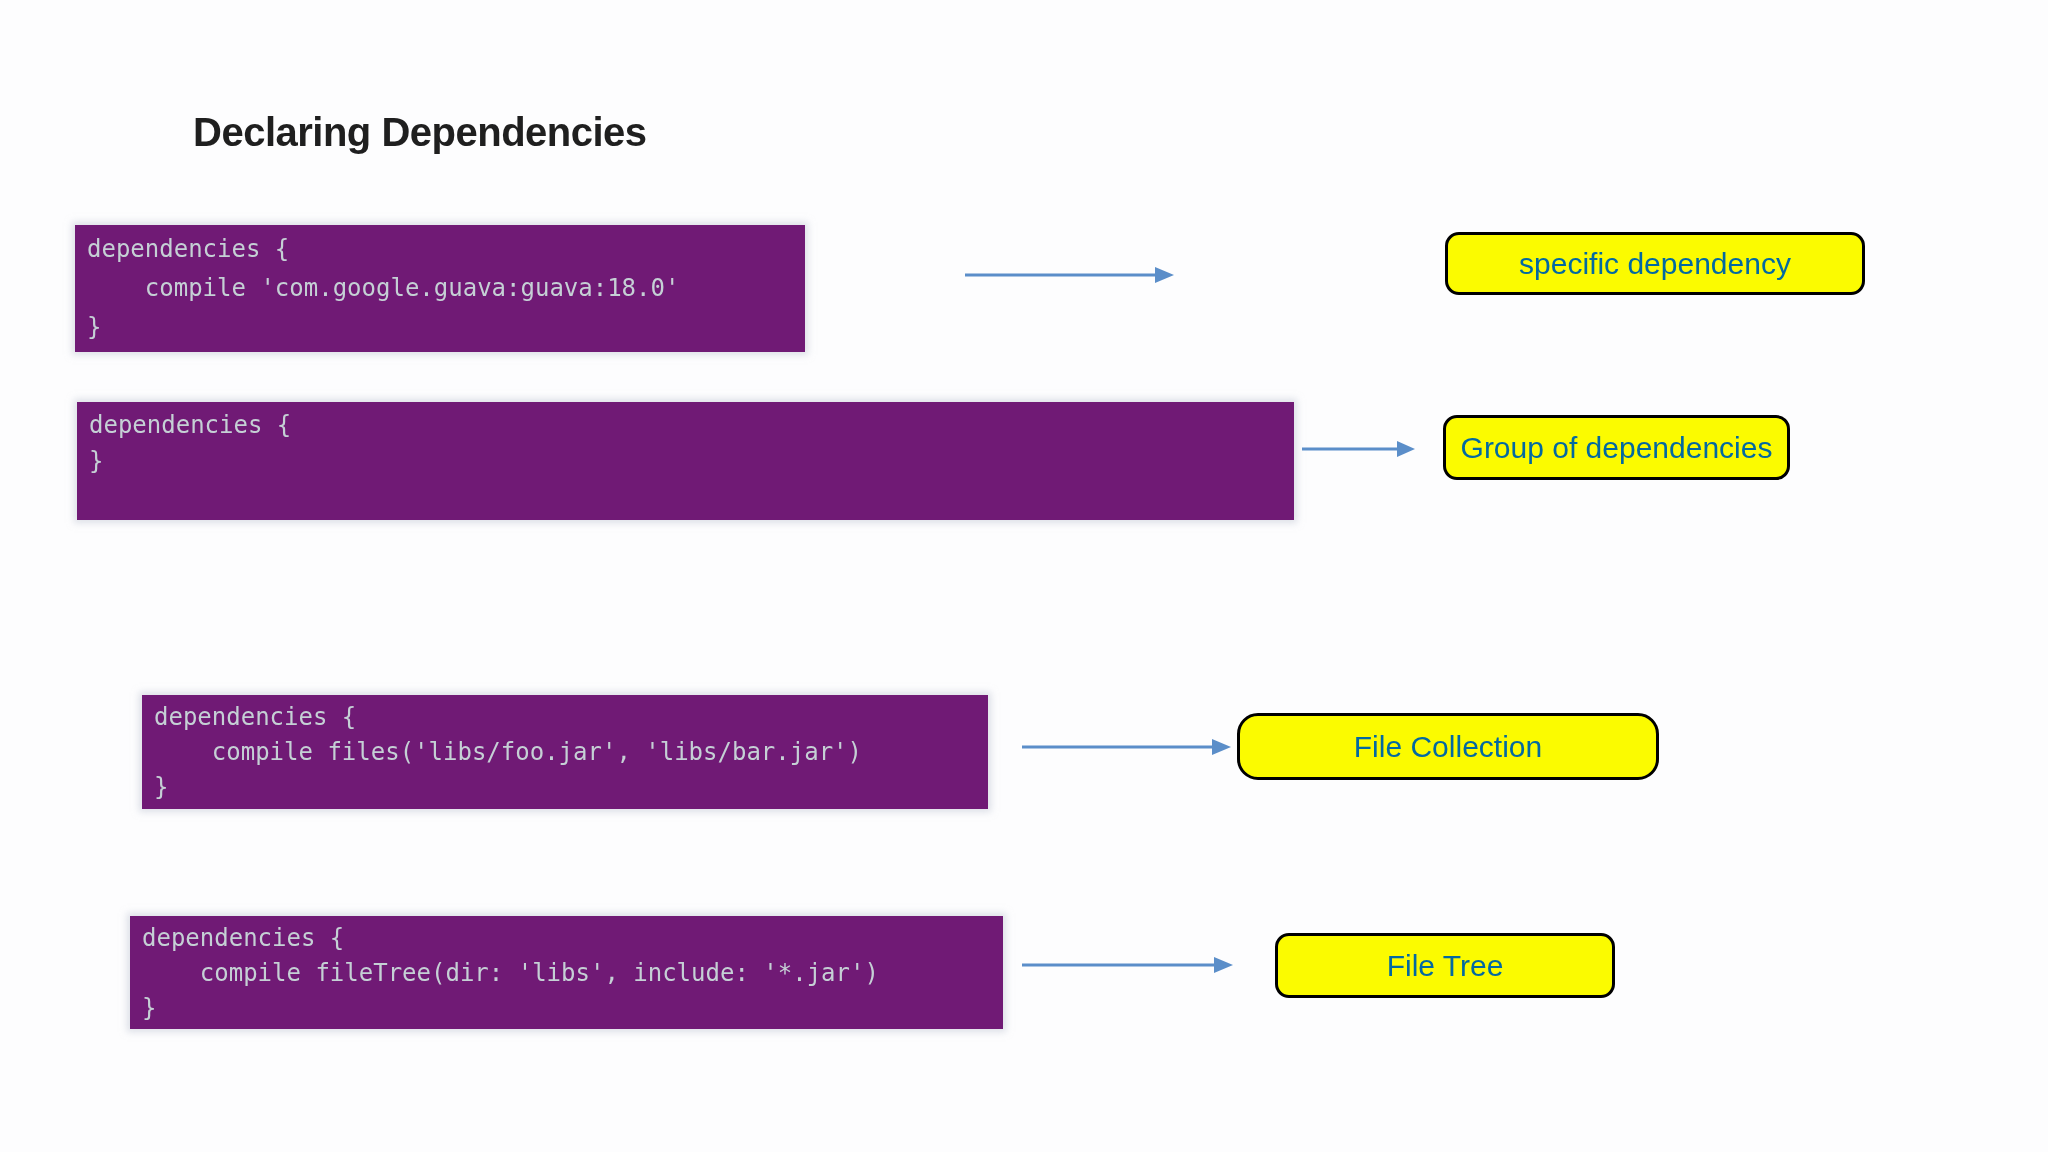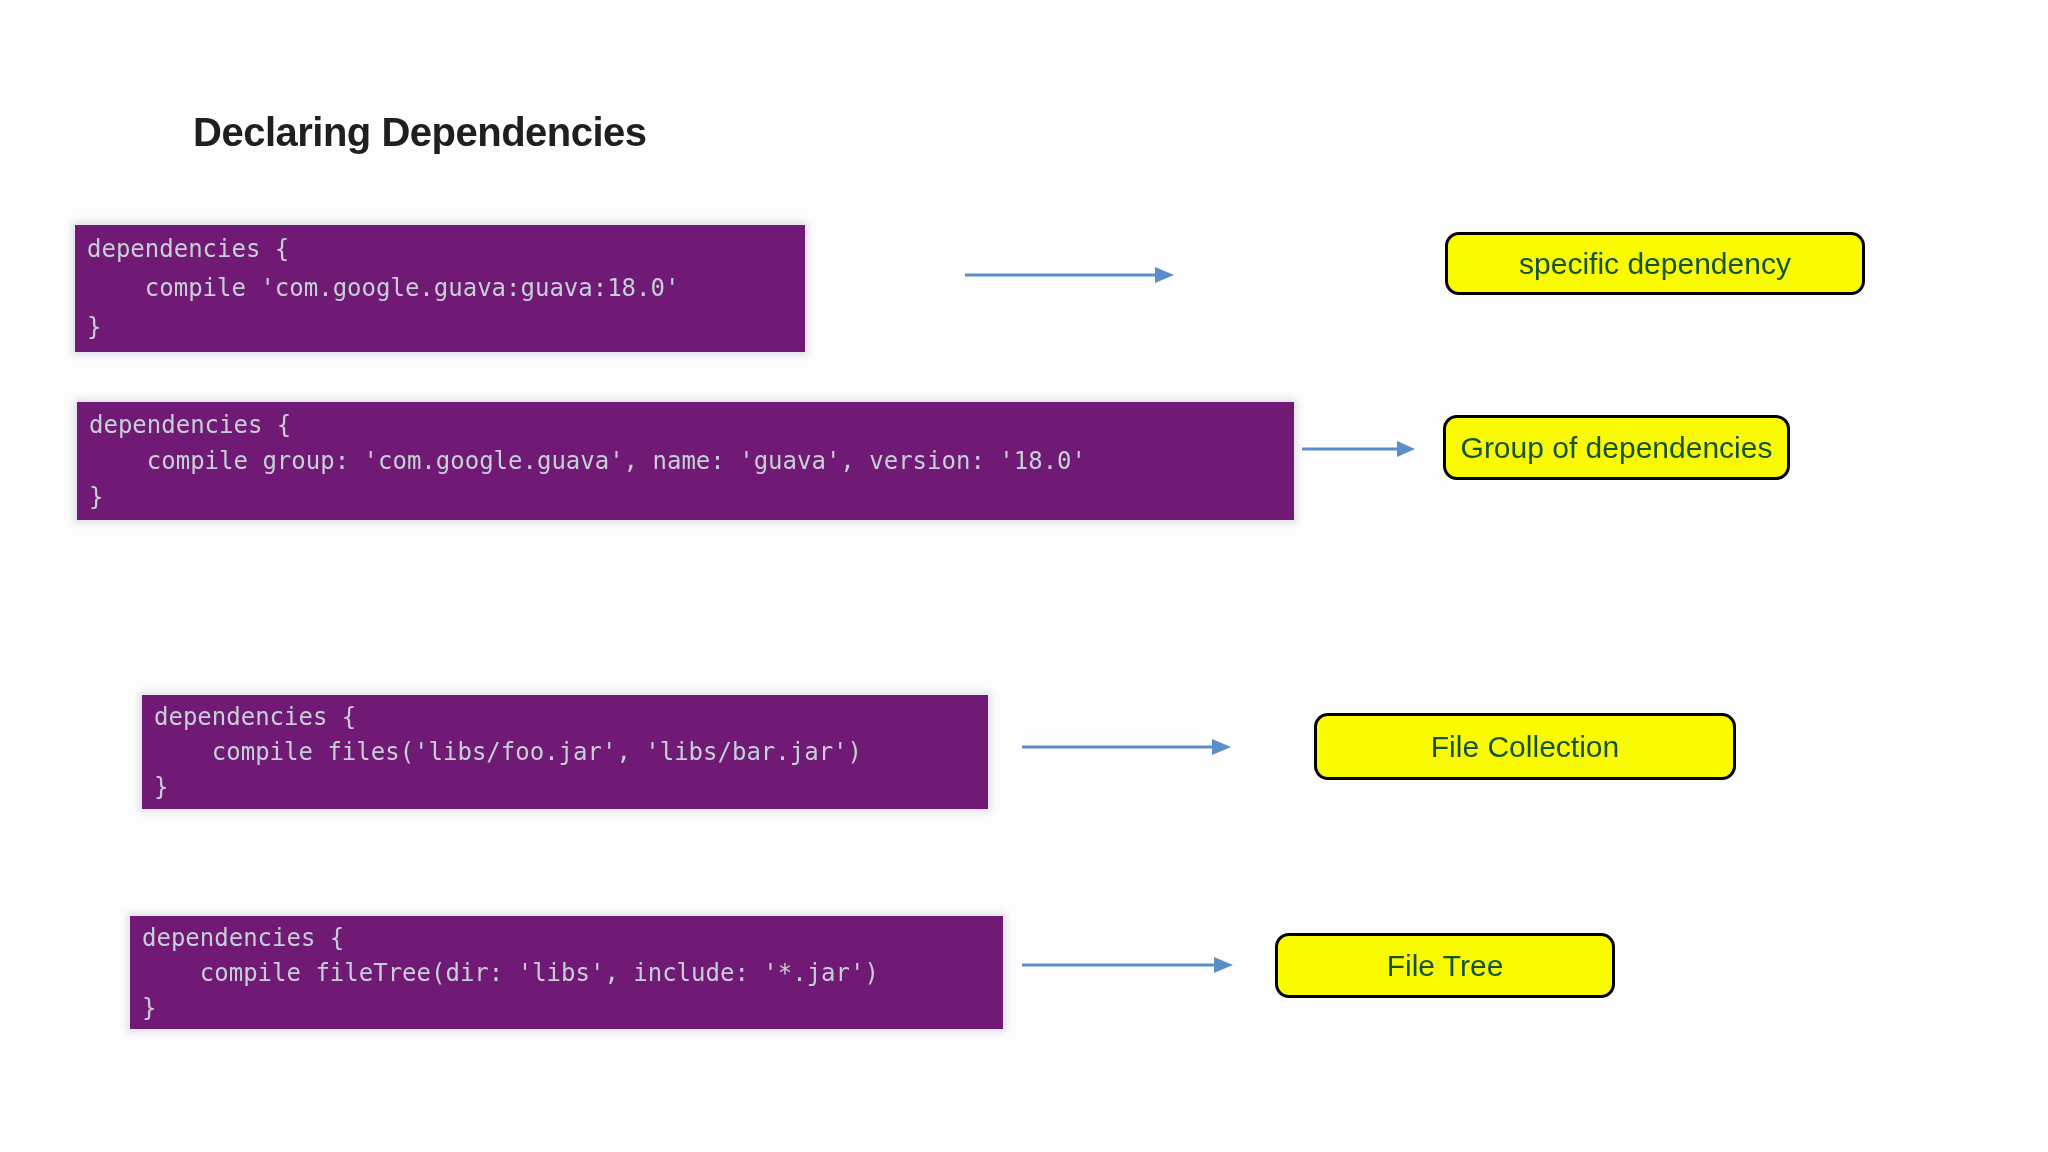--- a/index.html
+++ b/index.html
@@ -40,30 +40,30 @@
   .b2 { left: 77px;  top: 402px; width: 1217px; height: 118px; line-height: 36px; }
   .b3 { left: 142px; top: 695px; width: 846px;  height: 114px; line-height: 35px; }
   .b4 { left: 130px; top: 916px; width: 873px;  height: 113px; line-height: 35px; }
 
   .label {
     position: absolute;
     box-sizing: border-box;
     background: #fbfb00;
     border: 3px solid #000000;
     border-radius: 14px;
-    color: #14532d;
+    color: #0369a1;
     font-size: 30px;
     display: flex;
     align-items: center;
     justify-content: center;
     white-space: nowrap;
   }
   .l1 { left: 1445px; top: 232px; width: 420px; height: 63px; }
   .l2 { left: 1443px; top: 415px; width: 347px; height: 65px; }
-  .l3 { left: 1314px; top: 713px; width: 422px; height: 67px; }
+  .l3 { left: 1237px; top: 713px; width: 422px; height: 67px; border-radius: 21px; }
   .l4 { left: 1275px; top: 933px; width: 340px; height: 65px; }
 
   .arrow { position: absolute; height: 24px; }
   .a1 { left: 963px;  top: 263px; width: 212px; }
   .a2 { left: 1300px; top: 437px; width: 116px; }
   .a3 { left: 1020px; top: 735px; width: 212px; }
   .a4 { left: 1020px; top: 953px; width: 214px; }
   .arrow line    { stroke: #5b8ec9; stroke-width: 3; }
   .arrow polygon { fill: #5b8ec9; }
 </style>
@@ -80,21 +80,20 @@
     <div class="line">}</div>
   </div>
   <svg class="arrow a1" viewBox="0 0 212 24" xmlns="http://www.w3.org/2000/svg">
     <line x1="2" y1="12" x2="194" y2="12"></line>
     <polygon points="192,4 211,12 192,20"></polygon>
   </svg>
   <div class="label l1">specific dependency</div>
 
   <div class="code b2">
     <div class="line">dependencies {</div>
-    <div class="line">    compile group: 'com.google.guava', name: 'guava', version: '18.0'</div>
     <div class="line">}</div>
   </div>
   <svg class="arrow a2" viewBox="0 0 116 24" xmlns="http://www.w3.org/2000/svg">
     <line x1="2" y1="12" x2="99" y2="12"></line>
     <polygon points="97,4 115,12 97,20"></polygon>
   </svg>
   <div class="label l2">Group of dependencies</div>
 
   <div class="code b3">
     <div class="line">dependencies {</div>

